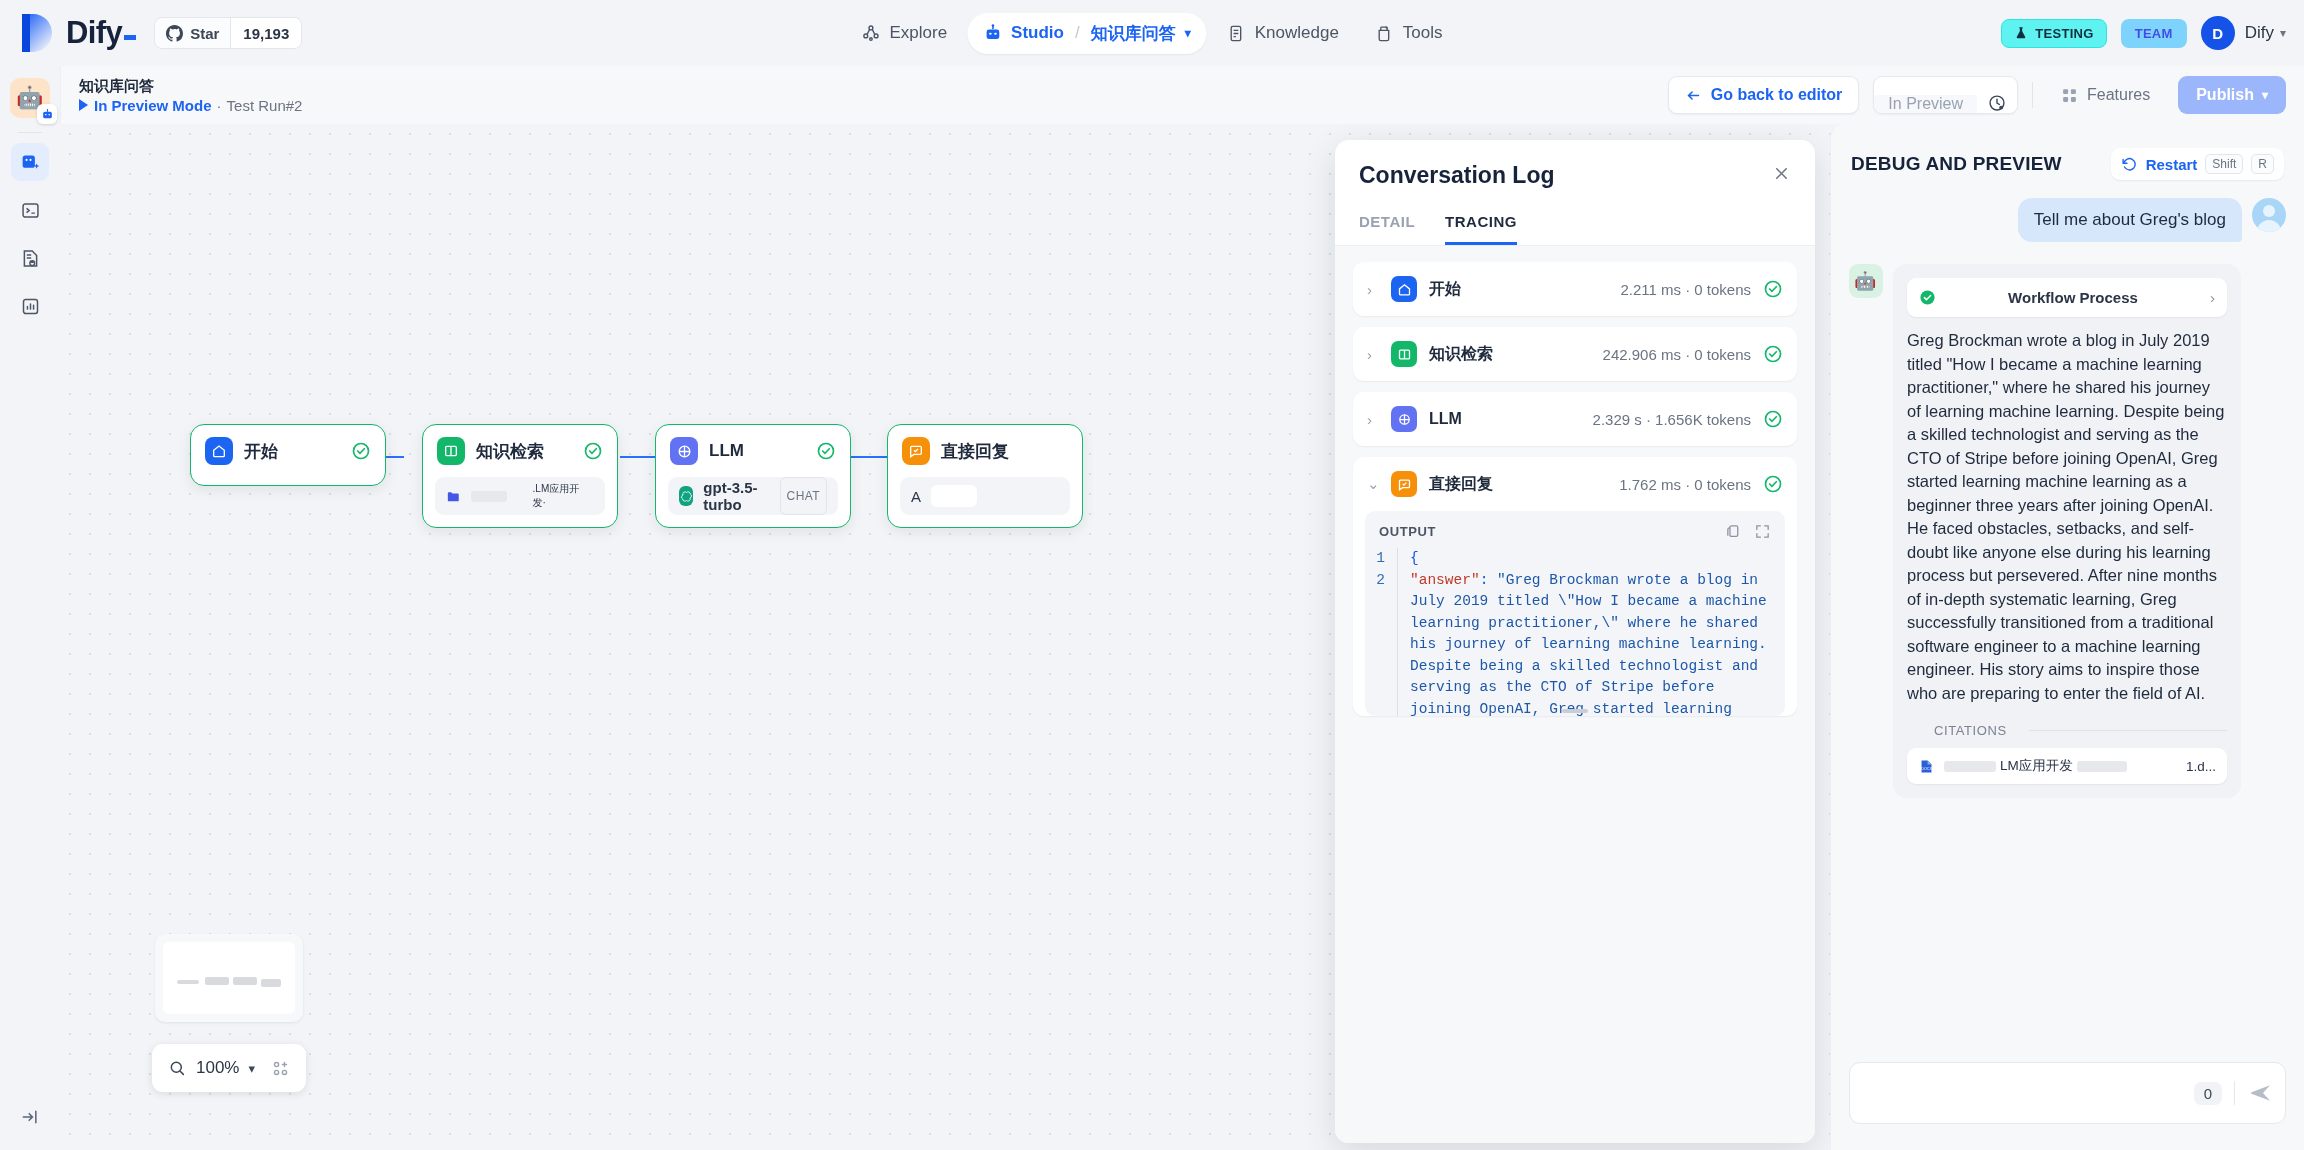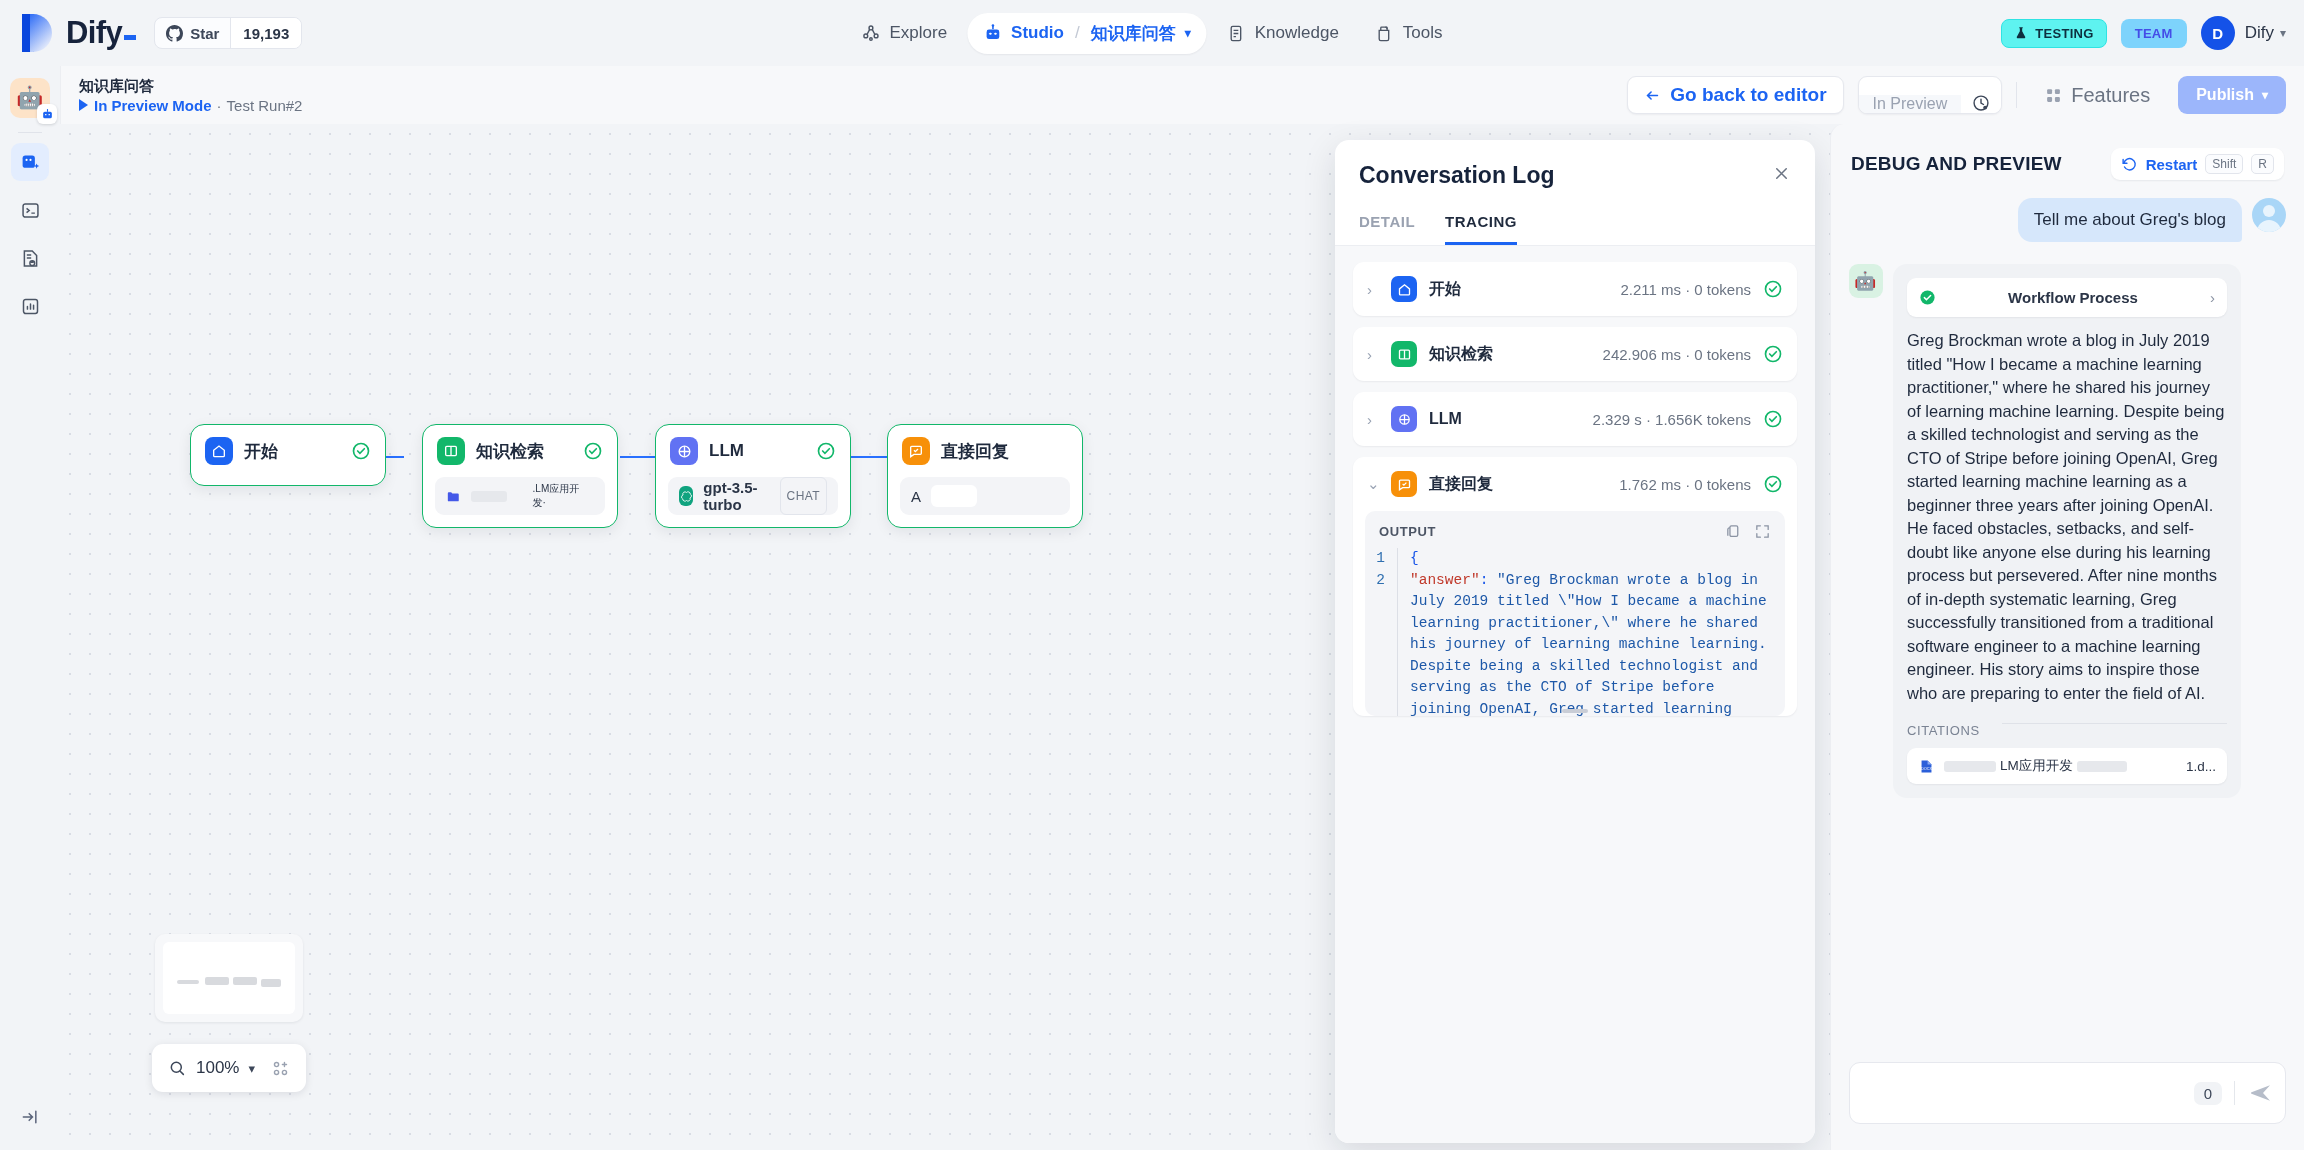--- a/index.html
+++ b/index.html
@@ -71,28 +71,28 @@
   .subhead { position:absolute; left:60px; top:66px; width: 2244px; height: 58px; background:#f7f8fa;
      border-left: 1px solid #eceef2; display:flex; align-items:center; }
   .subhead-title { margin-left: 18px; }
   .app-title { font-size: 15px; font-weight: 700; color:#1f2a3d; line-height: 17px; }
   .preview-line { display:flex; align-items:center; gap:5px; font-size:15px; color:#6b7483; margin-top: 3px; }
   .preview-mode { color:#1c64f2; font-weight:700; display:flex; align-items:center; gap:6px; }
   .play-tri { width:0; height:0; border-left: 9px solid #1c64f2; border-top: 6px solid transparent; border-bottom: 6px solid transparent; }
 
   .subhead-right { position:absolute; right: 18px; display:flex; align-items:center; gap: 14px; }
   .btn-white { background:#fff; border:1px solid #e6e8ee; border-radius: 9px; height:38px;
-     display:flex; align-items:center; gap:9px; padding: 0 16px; font-size:19px; font-weight:700;
+     display:flex; align-items:center; gap:9px; padding: 0 16px; font-size:16px; font-weight:700;
      color:#1c64f2; cursor:pointer; box-shadow: 0 1px 2px rgba(16,24,40,.05); }
   .seg { display:flex; align-items:flex-end; height:38px; border-radius:9px; overflow:hidden;
      border:1px solid #e6e8ee; background:#fff; box-shadow: 0 1px 2px rgba(16,24,40,.05); }
   .seg-label { display:flex; align-items:center; padding: 0 14px; font-size:16px; color:#9aa2b1; background:#f6f8fb; }
   .seg-icon { display:flex; align-items:center; justify-content:center; width: 40px; background:#fff; }
   .vbar { width:1px; height: 26px; background:#e2e5ec; }
-  .btn-ghost { height:38px; display:flex; align-items:center; gap:9px; padding: 0 14px; font-size:20px;
+  .btn-ghost { height:38px; display:flex; align-items:center; gap:9px; padding: 0 14px; font-size:16px;
       color:#6b7483; border-radius:9px; cursor:pointer; }
   .btn-publish { height:38px; background:#9cb6fb; color:#fff; font-size:16px; font-weight:700;
       display:flex; align-items:center; gap:8px; padding: 0 18px; border-radius:9px; cursor:pointer; }
 
   
   .canvas { position:absolute; left:60px; top:124px; width:2244px; height:1026px;
      background-color:#f2f4f7;
      background-image: radial-gradient(#d8dce4 1.1px, transparent 1.1px);
      background-size: 20px 20px; }
 
@@ -168,21 +168,21 @@
   .av-user::after { content:''; position:absolute; left:5px; top:22px; width:24px; height:16px; border-radius:12px 12px 0 0; background:#e8f4fd; }
 
   .bot-row { display:flex; align-items:flex-start; gap: 10px; margin-top: 22px; }
   .av-bot { width:34px; height:34px; border-radius:9px; background:#d9f2e3; display:flex; align-items:center;
      justify-content:center; font-size:18px; flex:none; }
   .bubble-bot { background:#f0f2f5; border-radius: 14px; padding: 14px; width: 348px; }
   .wf-card { background:#fff; border-radius:9px; display:flex; align-items:center; padding: 11px 12px;
      box-shadow: 0 1px 2px rgba(16,24,40,.06); cursor:pointer;text-align:center; }
   .wf-txt { font-size:15px; font-weight:700; color:#2b3547; flex:1; }
   .answer { font-size:16.5px; line-height: 23.5px; color:#1f2a3d; margin-top: 12px; }
-  .cite-head { display:flex; gap:22px; margin-top: 18px; }
+  .cite-head { display:flex; align-items:center; gap:22px; margin-top: 18px; margin-left: 27px; }
   .cite-label { font-size:13px; letter-spacing:.6px; color:#7a8393; }
   .cite-line { flex:1; height:1px; background:#dfe2e8; }
   .cite-item { background:#fff; border-radius:9px; display:flex; align-items:center; gap:9px; padding: 9px 11px;
      margin-top: 10px; box-shadow: 0 1px 2px rgba(16,24,40,.06); cursor:pointer; }
   .cite-file { font-size:13.5px; color:#2b3547; display:flex; align-items:center; gap:4px; flex:1; overflow:hidden; white-space:nowrap; }
 
   .chatbox { position:absolute; left: 18px; right: 18px; bottom: 26px; height: 62px; background:#fff;
      border:1px solid #e6e8ee; border-radius: 11px; display:flex; align-items:center; padding: 0 12px; }
   .chat-input { flex:1; border:none; outline:none; font-size:16px; font-family:"Liberation Sans", sans-serif;
      color:#1f2a3d; background:transparent; }

